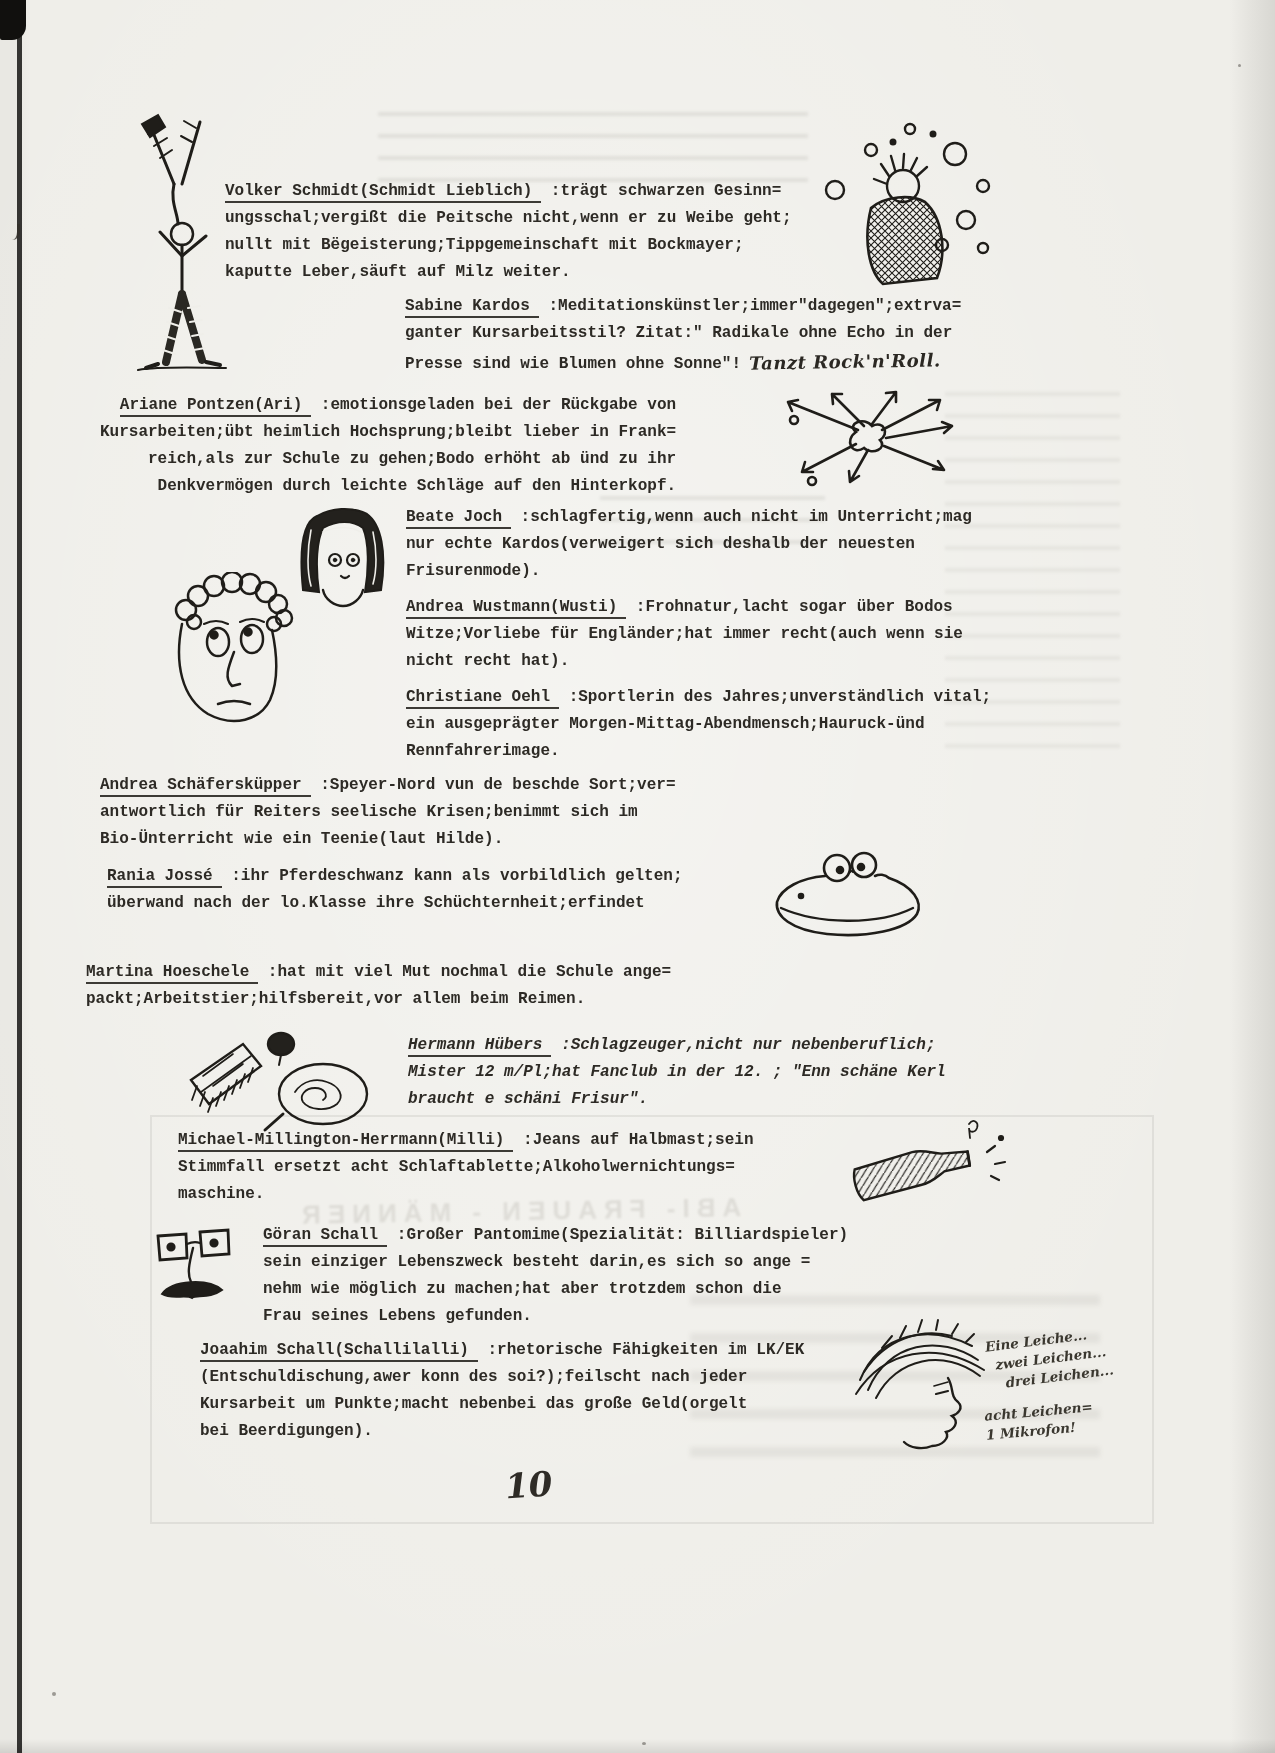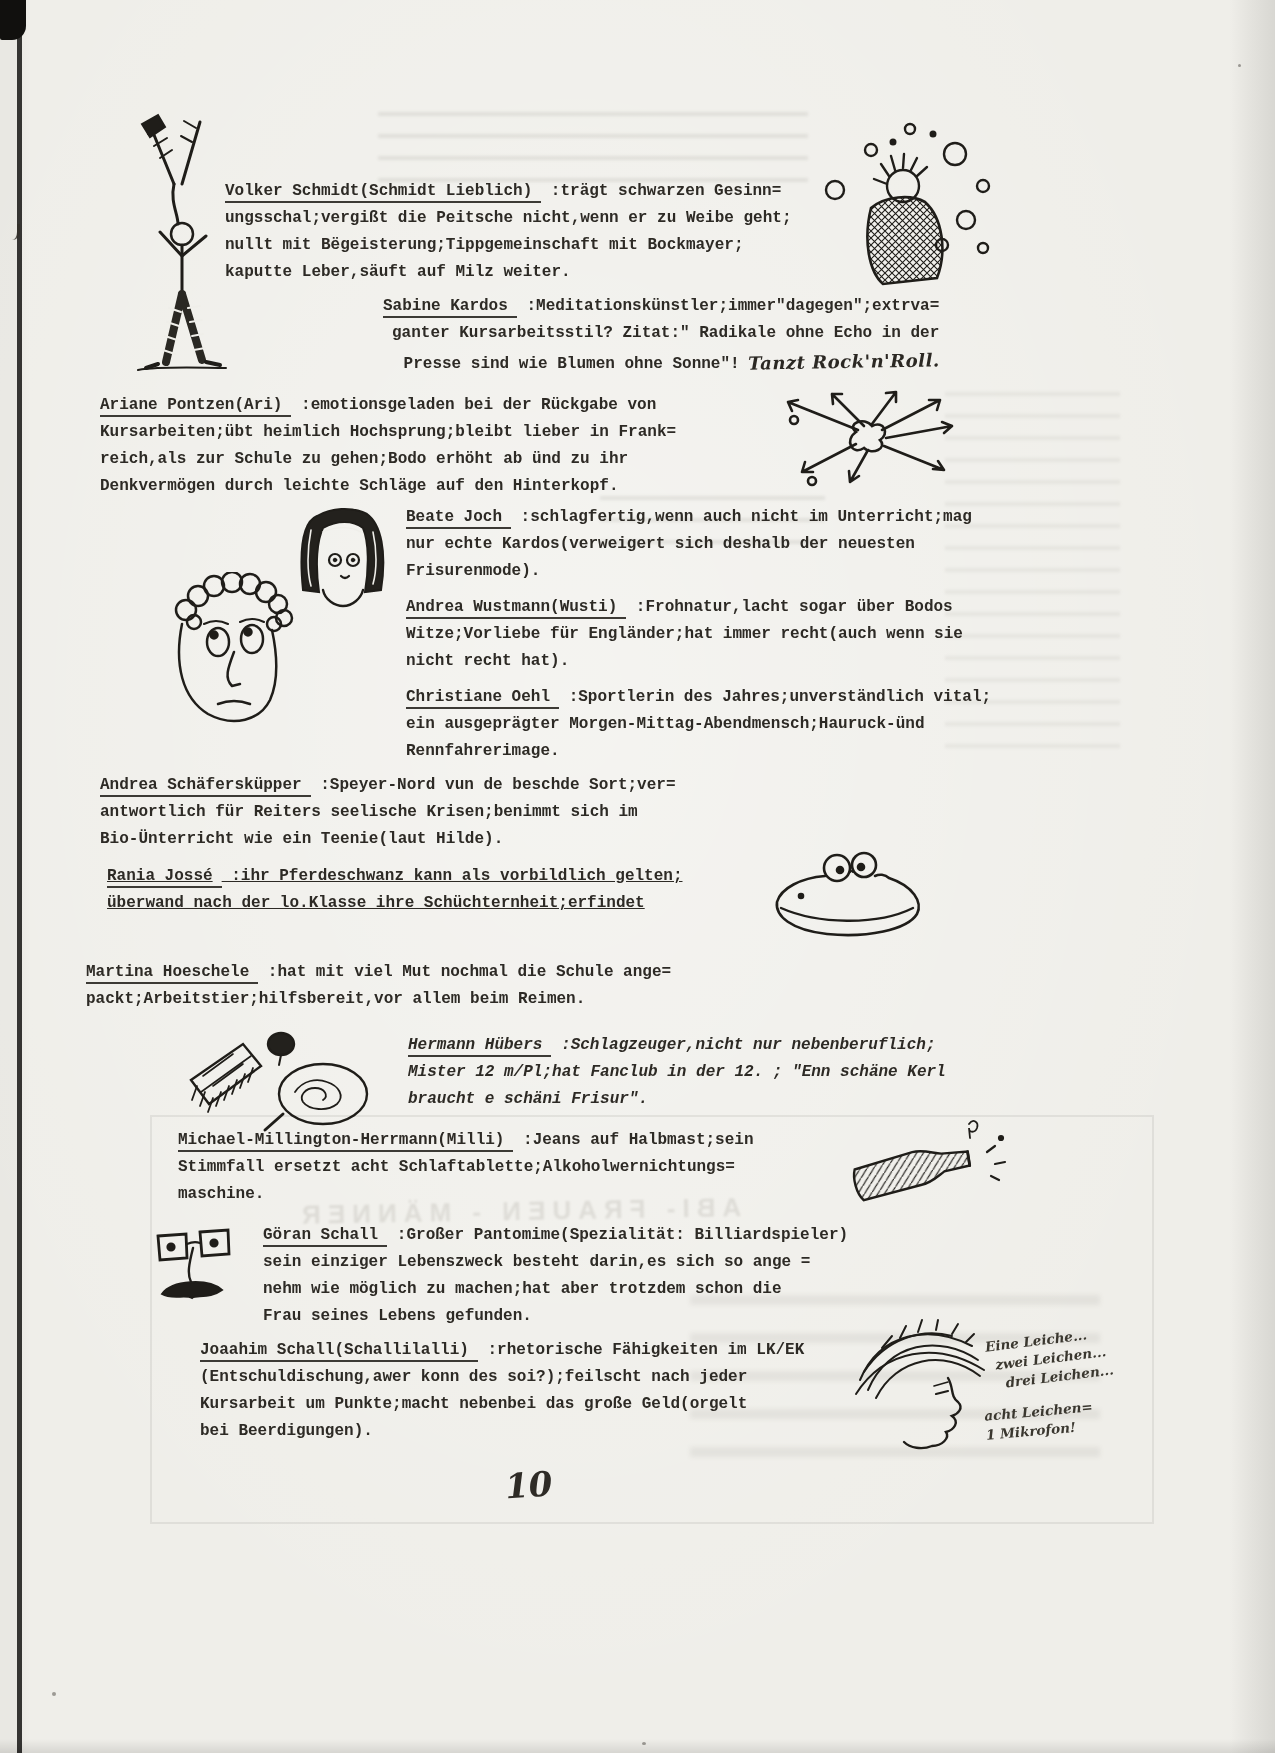--- a/index.html
+++ b/index.html
@@ -247,27 +247,27 @@
 </svg>
 </div>
 
 <div class="entry" style="left:225px;top:182px;">
   <div class="line"><span class="uh">Volker Schmidt(Schmidt Lieblich)</span><span> :trägt schwarzen Gesinn=</span></div>
   <div class="line">ungsschal;vergißt die Peitsche nicht,wenn er zu Weibe geht;</div>
   <div class="line">nullt mit Bëgeisterung;Tippgemeinschaft mit Bockmayer;</div>
   <div class="line">kaputte Leber,säuft auf Milz weiter.</div>
 </div>
 
-<div class="entry" style="left:383px;top:297px;text-align:right;">
+<div class="entry" style="left:405px;top:297px;">
   <div class="line"><span class="uh">Sabine Kardos</span><span> :Meditationskünstler;immer"dagegen";extrva=</span></div>
   <div class="line">ganter Kursarbeitsstil? Zitat:" Radikale ohne Echo in der</div>
   <div class="line"><span>Presse sind wie Blumen ohne Sonne"!</span><span class="hand hand-inline">Tanzt Rock'n'Roll.</span></div>
 </div>
 
-<div class="entry" style="left:100px;top:396px;">
+<div class="entry" style="left:100px;top:396px;text-align:right;">
   <div class="line"><span class="uh">Ariane Pontzen(Ari)</span><span> :emotionsgeladen bei der Rückgabe von</span></div>
   <div class="line">Kursarbeiten;übt heimlich Hochsprung;bleibt lieber in Frank=</div>
   <div class="line">reich,als zur Schule zu gehen;Bodo erhöht ab ünd zu ihr</div>
   <div class="line">Denkvermögen durch leichte Schläge auf den Hinterkopf.</div>
 </div>
 
 <div class="entry" style="left:406px;top:508px;">
   <div class="line"><span class="uh">Beate Joch</span><span> :schlagfertig,wenn auch nicht im Unterricht;mag</span></div>
   <div class="line">nur echte Kardos(verweigert sich deshalb der neuesten</div>
   <div class="line">Frisurenmode).</div>
@@ -284,21 +284,21 @@
   <div class="line">ein ausgeprägter Morgen-Mittag-Abendmensch;Hauruck-ünd</div>
   <div class="line">Rennfahrerimage.</div>
 </div>
 
 <div class="entry" style="left:100px;top:776px;">
   <div class="line"><span class="uh">Andrea Schäfersküpper</span><span> :Speyer-Nord vun de beschde Sort;ver=</span></div>
   <div class="line">antwortlich für Reiters seelische Krisen;benimmt sich im</div>
   <div class="line">Bio-Ünterricht wie ein Teenie(laut Hilde).</div>
 </div>
 
-<div class="entry" style="left:107px;top:867px;text-decoration:underline;">
+<div class="entry" style="left:107px;top:867px;">
   <div class="line"><span class="uh">Rania Jossé</span><span> :ihr Pferdeschwanz kann als vorbildlich gelten;</span></div>
   <div class="line">überwand nach der lo.Klasse ihre Schüchternheit;erfindet</div>
 </div>
 
 <div class="entry" style="left:86px;top:963px;">
   <div class="line"><span class="uh">Martina Hoeschele</span><span> :hat mit viel Mut nochmal die Schule ange=</span></div>
   <div class="line">packt;Arbeitstier;hilfsbereit,vor allem beim Reimen.</div>
 </div>
 
 <div class="entry" style="left:408px;top:1036px;font-style:italic;">

